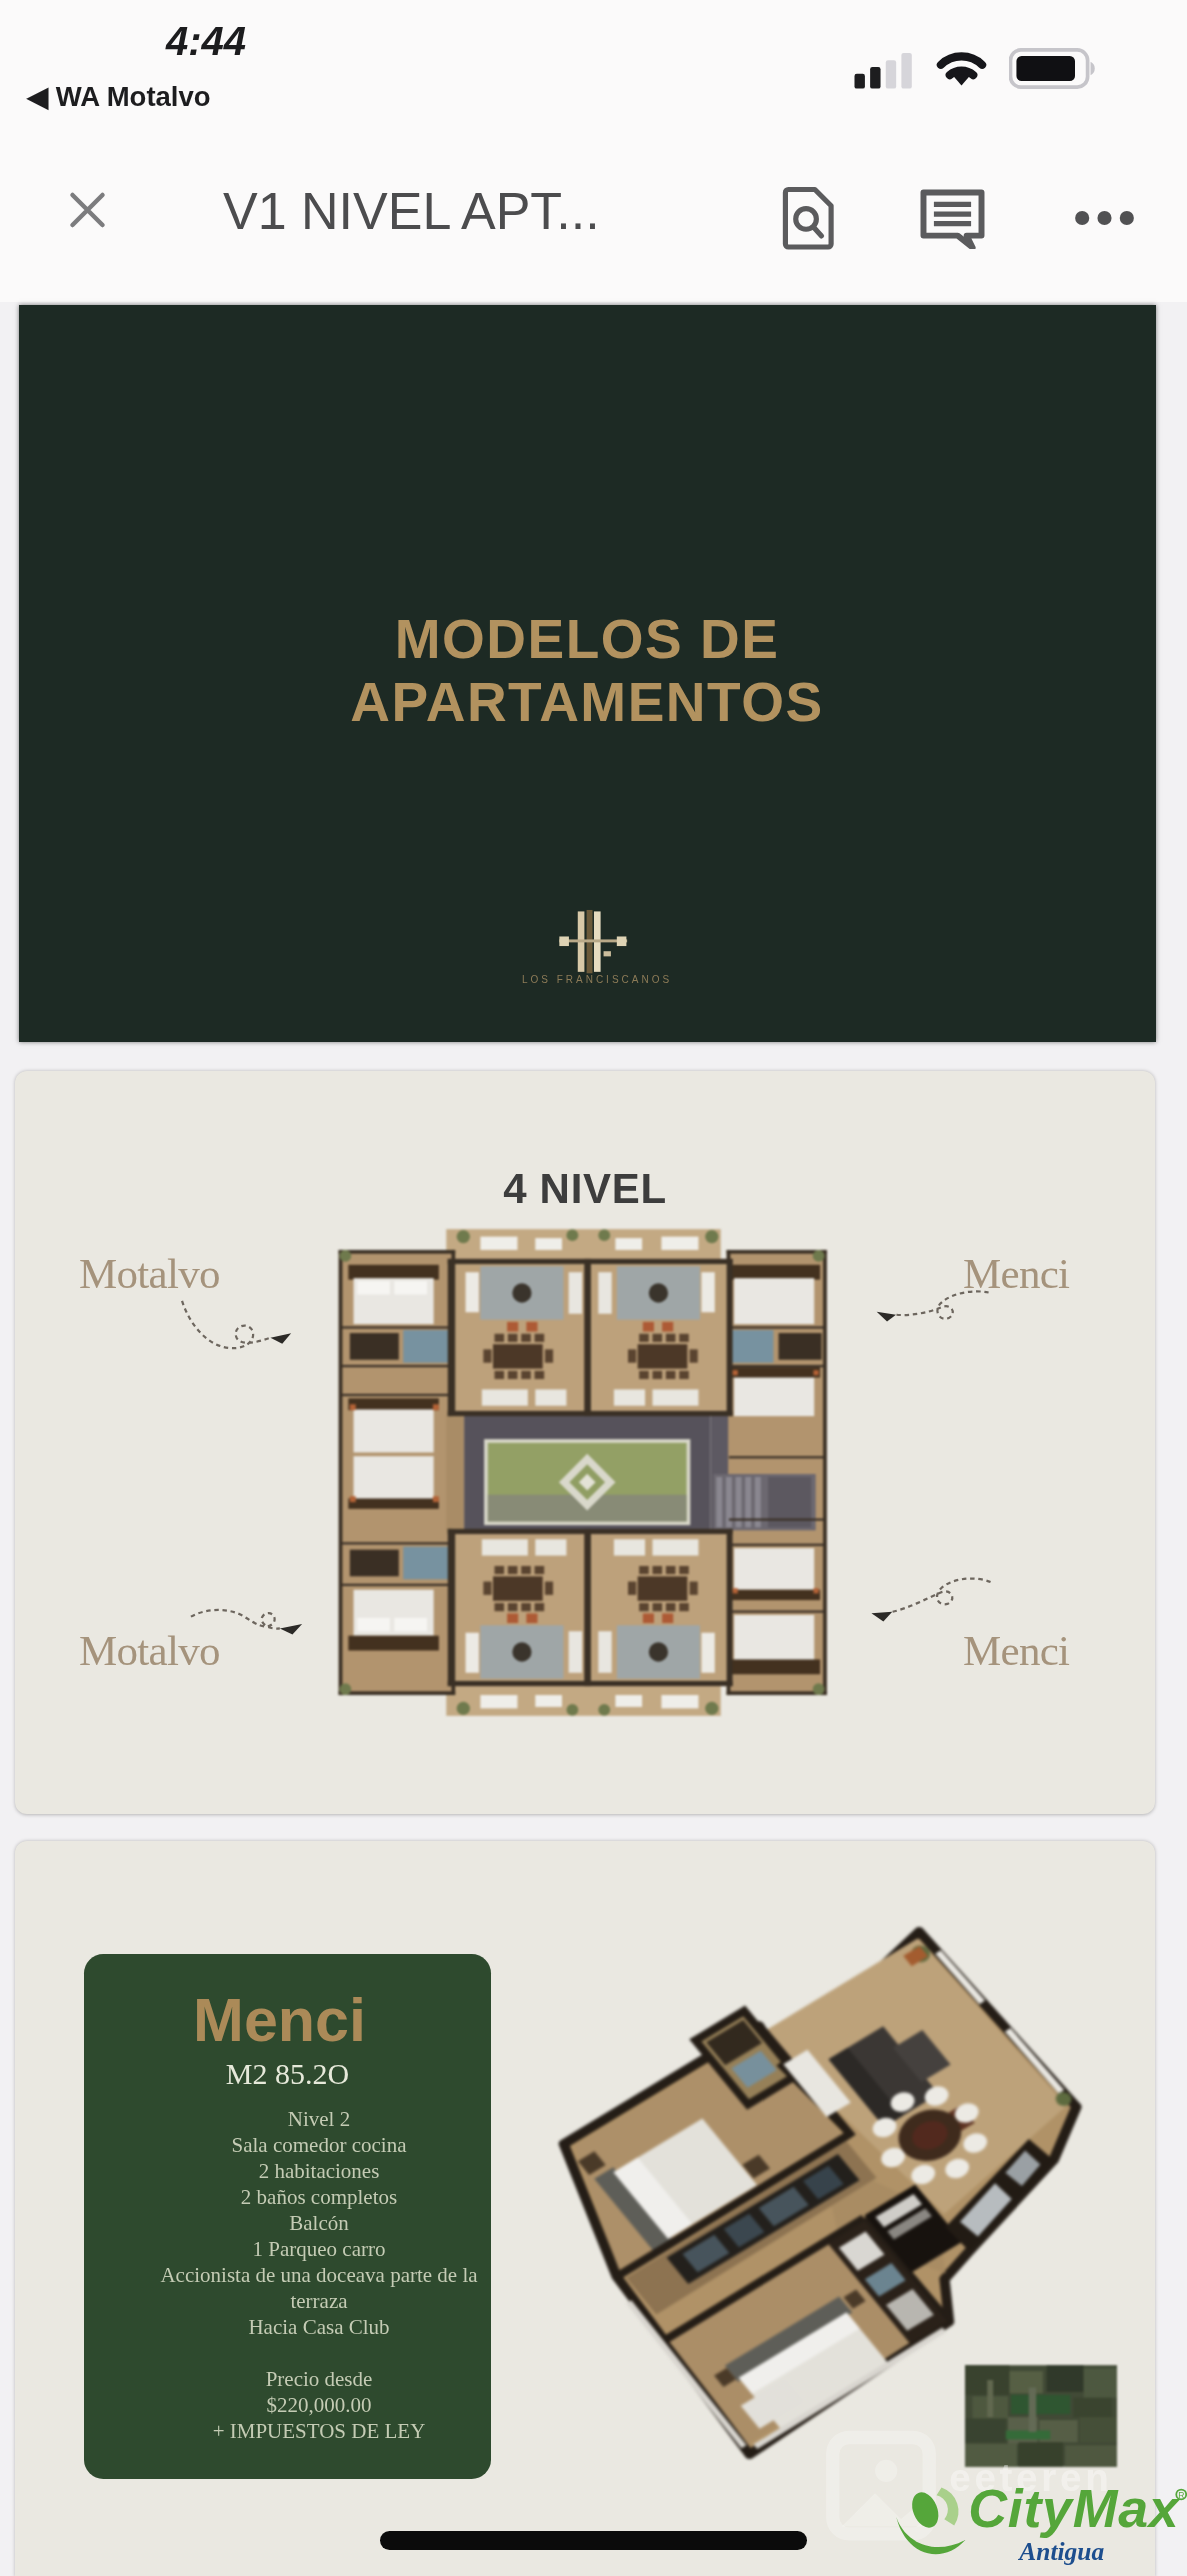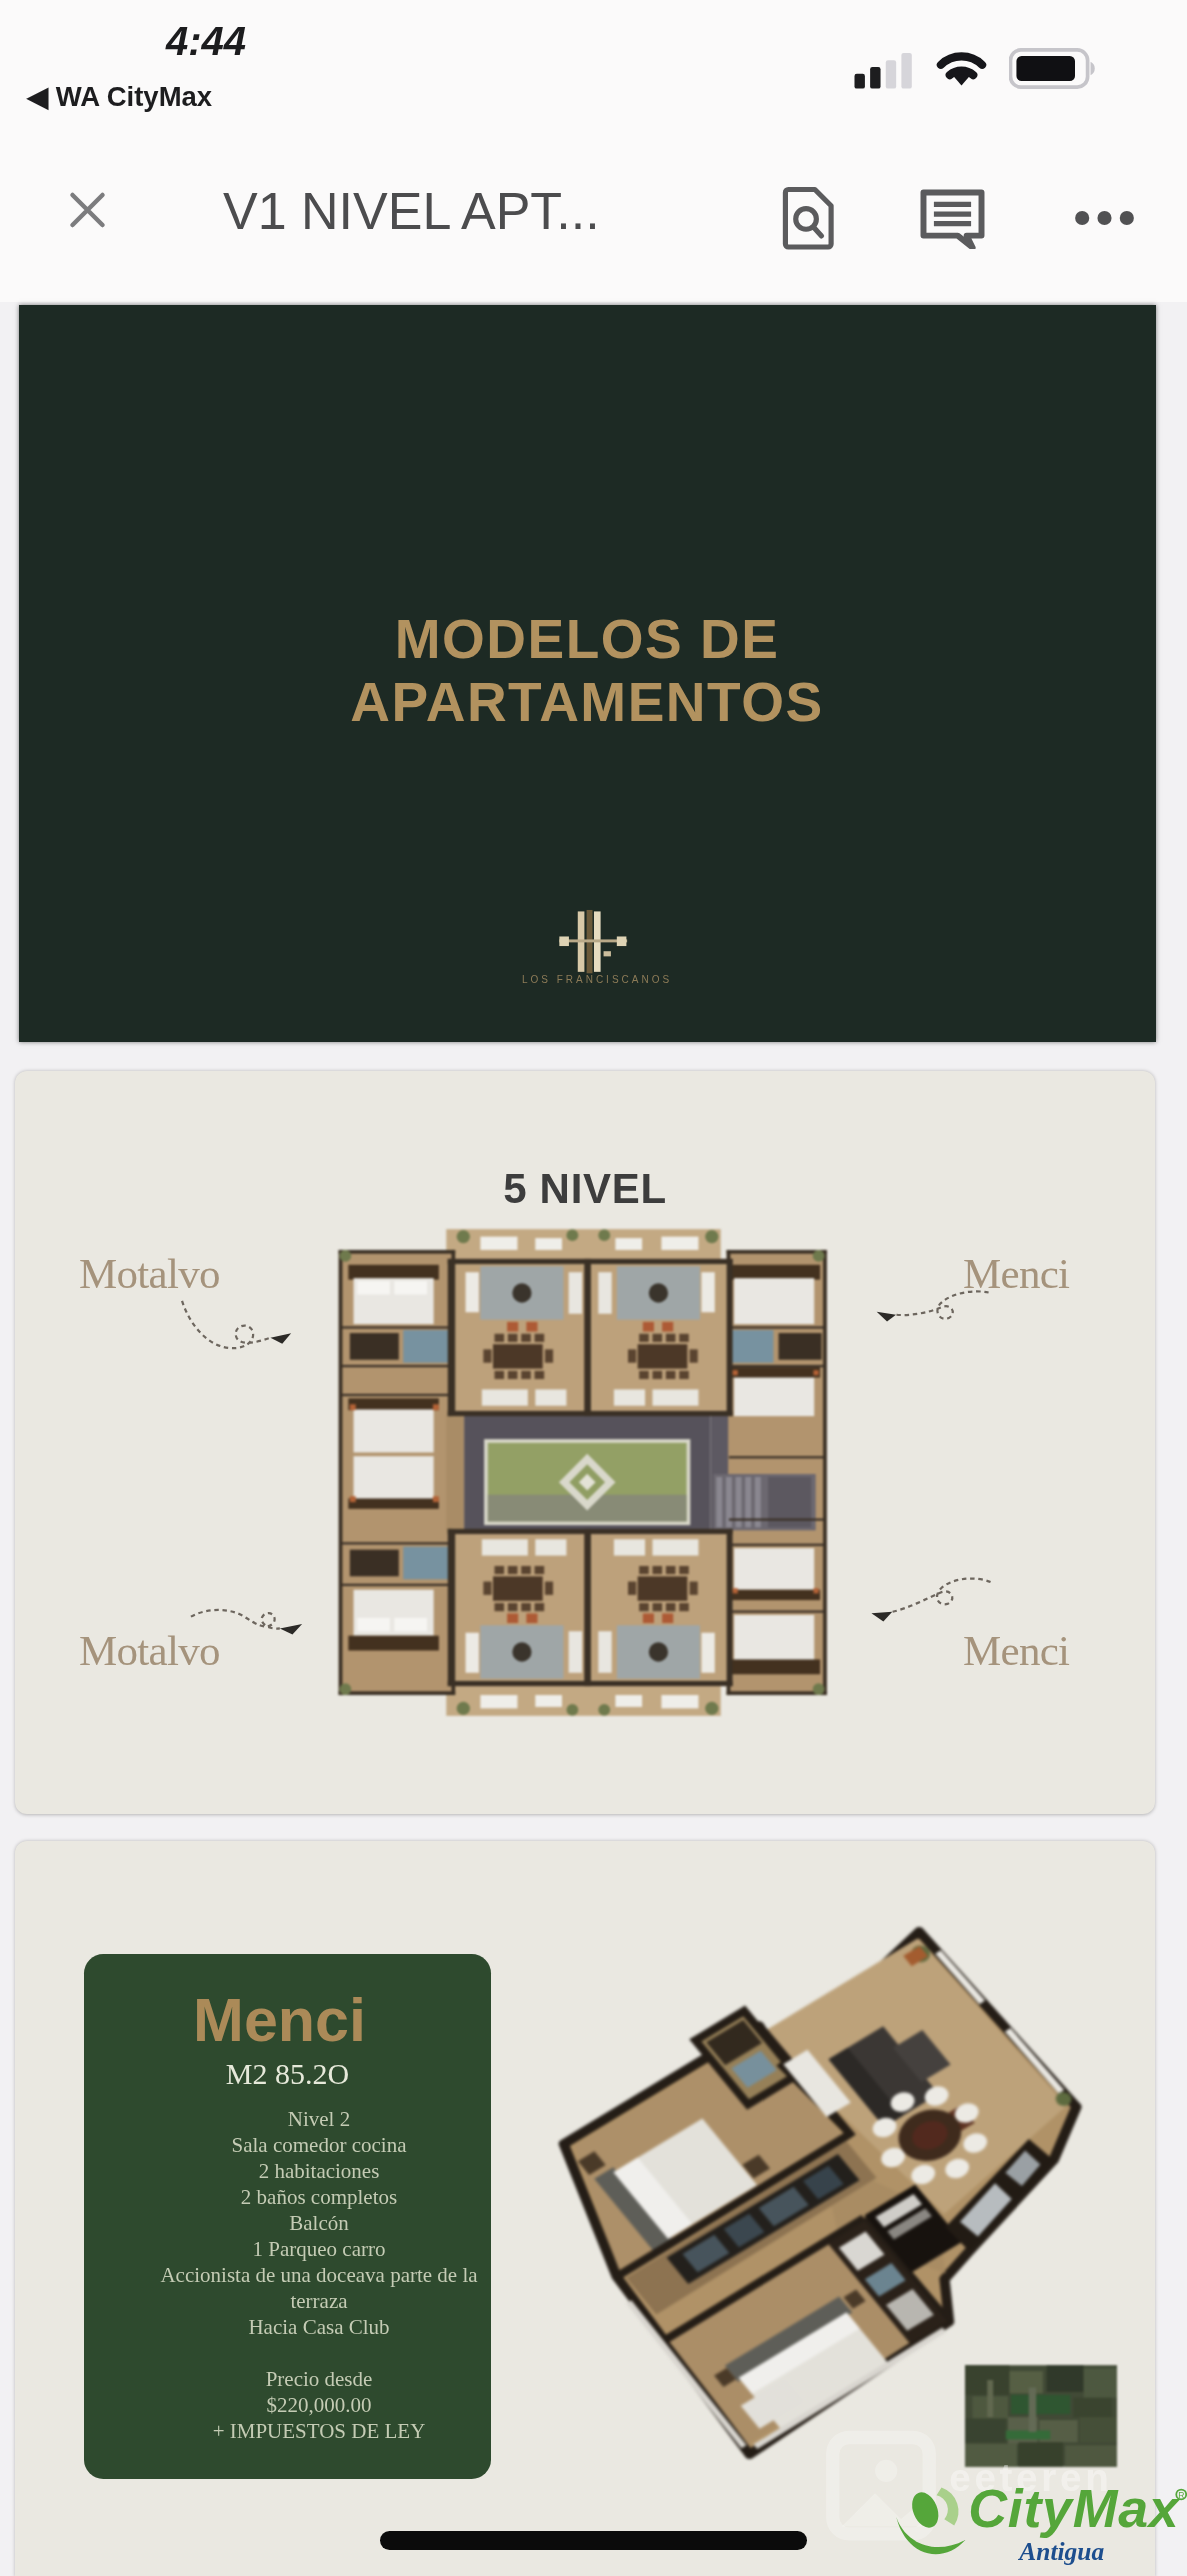--- a/index.html
+++ b/index.html
@@ -8,21 +8,21 @@
 .abs{position:absolute;}
 </style>
 </head>
 <body>
 <div class="page">
 
 <div class="abs" style="left:0;top:302px;width:1187px;height:2274px;background:#f2f1f3;"></div>
 
 <div class="abs" style="left:132px;top:19.3px;width:148px;text-align:center;font-size:40px;font-weight:bold;color:#1c1c1e;letter-spacing:0px;font-style:italic;">4:44</div>
 
-<div class="abs" style="left:27px;top:80px;font-size:27.5px;font-weight:bold;color:#1d1d1f;">◀ WA CityMax</div>
+<div class="abs" style="left:27px;top:80px;font-size:27.5px;font-weight:bold;color:#1d1d1f;">◀ WA Motalvo</div>
 
 <svg class="abs" style="left:853px;top:49px;" width="67" height="42" viewBox="0 0 90 56">
 <rect x="2" y="33" width="14" height="20" rx="3" fill="#1d1d1f"></rect>
 <rect x="23" y="24" width="14" height="29" rx="3" fill="#1d1d1f"></rect>
 <rect x="44" y="15" width="14" height="38" rx="3" fill="#d6d5da"></rect>
 <rect x="65" y="5" width="14" height="48" rx="3" fill="#d6d5da"></rect>
 </svg>
 
 <svg class="abs" style="left:932px;top:47px;" width="59" height="43" viewBox="0 0 80 58">
 <path d="M40 52 L28 38 a19 19 0 0 1 24 0 Z" fill="#16161a"></path>
@@ -70,21 +70,21 @@
 <rect x="8" y="44" width="92" height="4" fill="#b9a988"></rect>
 <rect x="8" y="40" width="13" height="13" fill="#ded3b4"></rect>
 <rect x="86" y="40" width="13" height="13" fill="#ded3b4"></rect>
 <rect x="68" y="60" width="10" height="7" fill="#cbbd9c"></rect>
 </svg>
 
 <div class="abs" style="left:315px;top:974px;width:564px;text-align:center;font-size:10px;color:#8d7b57;letter-spacing:3px;font-weight:normal;">LOS FRANCISCANOS</div>
 
 <div class="abs" style="left:15px;top:1071px;width:1140px;height:743px;background:#eae8e1;border-radius:12px;box-shadow:0 0.7px 3.7px rgba(0,0,0,.25);"></div>
 
-<div class="abs" style="left:15px;top:1165px;width:1140px;text-align:center;font-size:42px;font-weight:bold;color:#3d3d3d;letter-spacing:0.7px;">5 NIVEL</div>
+<div class="abs" style="left:15px;top:1165px;width:1140px;text-align:center;font-size:42px;font-weight:bold;color:#3d3d3d;letter-spacing:0.7px;">4 NIVEL</div>
 
 <svg class="abs" style="left:335px;top:1229px;filter:blur(1.3px);" width="497" height="487" viewBox="0 0 670 656">
 <g id="plan">
 
 <rect x="150" y="0" width="370" height="46" fill="#c3a983"></rect>
 
 <rect x="150" y="610" width="370" height="46" fill="#c3a983"></rect>
 
 <rect x="5" y="28" width="157" height="600" fill="#b2946e"></rect>
 

